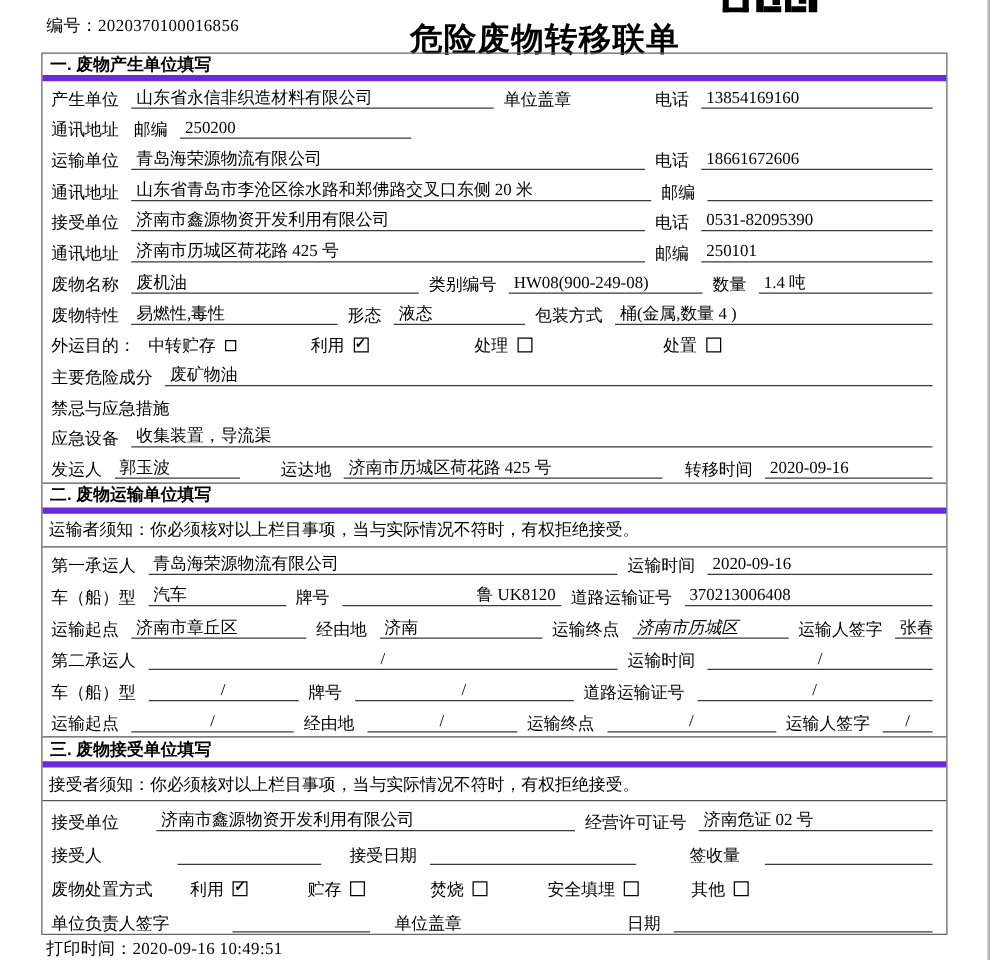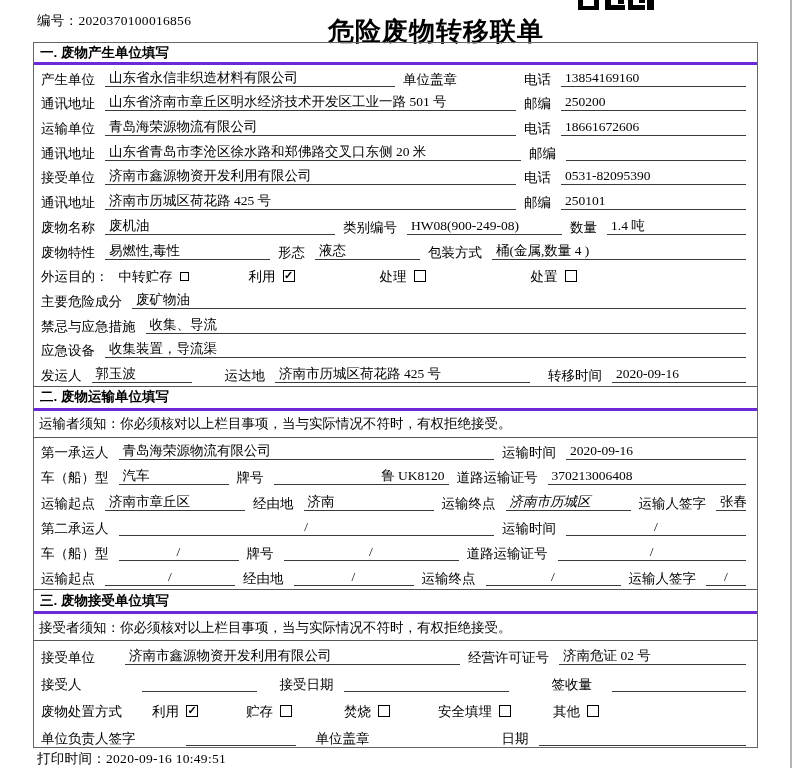--- a/index.html
+++ b/index.html
@@ -7,21 +7,21 @@
         font-family:"Liberation Serif","DejaVu Serif",serif;color:#000;}
   .doc-number{position:absolute;left:37px;top:12px;font-size:13.5px;letter-spacing:.3px;}
   .doc-title{position:absolute;left:328px;top:14px;margin:0;font-size:26px;font-weight:bold;
              font-family:"Liberation Sans","DejaVu Sans",sans-serif;letter-spacing:1px;}
   .qr{position:absolute;left:578px;top:0;}
   .page-edge{position:absolute;right:4px;top:0;width:2px;height:768px;background:#b5b5b5;}
   .form{position:absolute;left:33px;top:42px;width:725px;height:706px;box-sizing:border-box;
         border:1.5px solid #666;display:flex;flex-direction:column;}
   .sec{display:flex;flex-direction:column;}
   .sec-hdr{font-family:"Liberation Sans","DejaVu Sans",sans-serif;font-weight:bold;font-size:13.5px;
-           padding:0 6px;border-bottom:3px solid #6d28d9;display:flex;align-items:center;box-sizing:border-box;height:22px;text-align:right;}
+           padding:0 6px;border-bottom:5px solid #6d28d9;display:flex;align-items:center;box-sizing:border-box;height:22px;text-align:right;}
   .sec-1 .sec-hdr,.sec-2 .sec-hdr{border-top:1px solid #555;height:25px;}
   .row{display:flex;align-items:flex-end;padding:0 5px 3px 5px;box-sizing:border-box;}
   .sec-0 .row{height:24.7px;}
   .sec-1 .row{height:25.2px;}
   .sec-2 .row{height:27px;}
   .row.note{border-bottom:1px solid #555;align-items:center;padding-bottom:0;height:27px;}
   .lbl{font-size:13.5px;white-space:nowrap;margin:0 10px 0 2px;line-height:15px;}
   .note .lbl{margin-left:0;}
   .fld{border-bottom:1px solid #3a3a3a;font-size:13.5px;line-height:16px;height:17px;
        padding:0 4px;white-space:nowrap;overflow:hidden;box-sizing:border-box;margin-right:6px;min-width:10px;}
@@ -58,21 +58,20 @@
         <div class="row">
           <span class="lbl">产生单位</span>
           <span class="fld" style="width: 290px; flex: 0 0 auto;">山东省永信非织造材料有限公司</span>
           <span class="lbl">单位盖章</span>
           <span class="gap" style="flex: 1 1 0px;"></span>
           <span class="lbl">电话</span>
           <span class="fld" style="width: 185px; flex: 0 0 auto;">13854169160</span>
         </div>
         <div class="row">
           <span class="lbl">通讯地址</span>
-          <span class="fld" style="flex: 1 1 0px;">山东省济南市章丘区明水经济技术开发区工业一路 501 号</span>
           <span class="lbl">邮编</span>
           <span class="fld" style="width: 185px; flex: 0 0 auto;">250200</span>
         </div>
         <div class="row">
           <span class="lbl">运输单位</span>
           <span class="fld" style="flex: 1 1 0px;">青岛海荣源物流有限公司</span>
           <span class="lbl">电话</span>
           <span class="fld" style="width: 185px; flex: 0 0 auto;">18661672606</span>
         </div>
         <div class="row">
@@ -131,21 +130,20 @@
             <span class="cb"></span>
           </span>
           <span class="gap" style="flex: 1 1 0px;"></span>
         </div>
         <div class="row">
           <span class="lbl">主要危险成分</span>
           <span class="fld" style="flex: 1 1 0px;">废矿物油</span>
         </div>
         <div class="row">
           <span class="lbl">禁忌与应急措施</span>
-          <span class="fld" style="flex: 1 1 0px;">收集、导流</span>
         </div>
         <div class="row">
           <span class="lbl">应急设备</span>
           <span class="fld" style="flex: 1 1 0px;">收集装置，导流渠</span>
         </div>
         <div class="row">
           <span class="lbl">发运人</span>
           <span class="fld" style="width: 100px; flex: 0 0 auto;">郭玉波</span>
           <span class="gap" style="width: 25px; flex: 0 0 auto;"></span>
           <span class="lbl">运达地</span>

